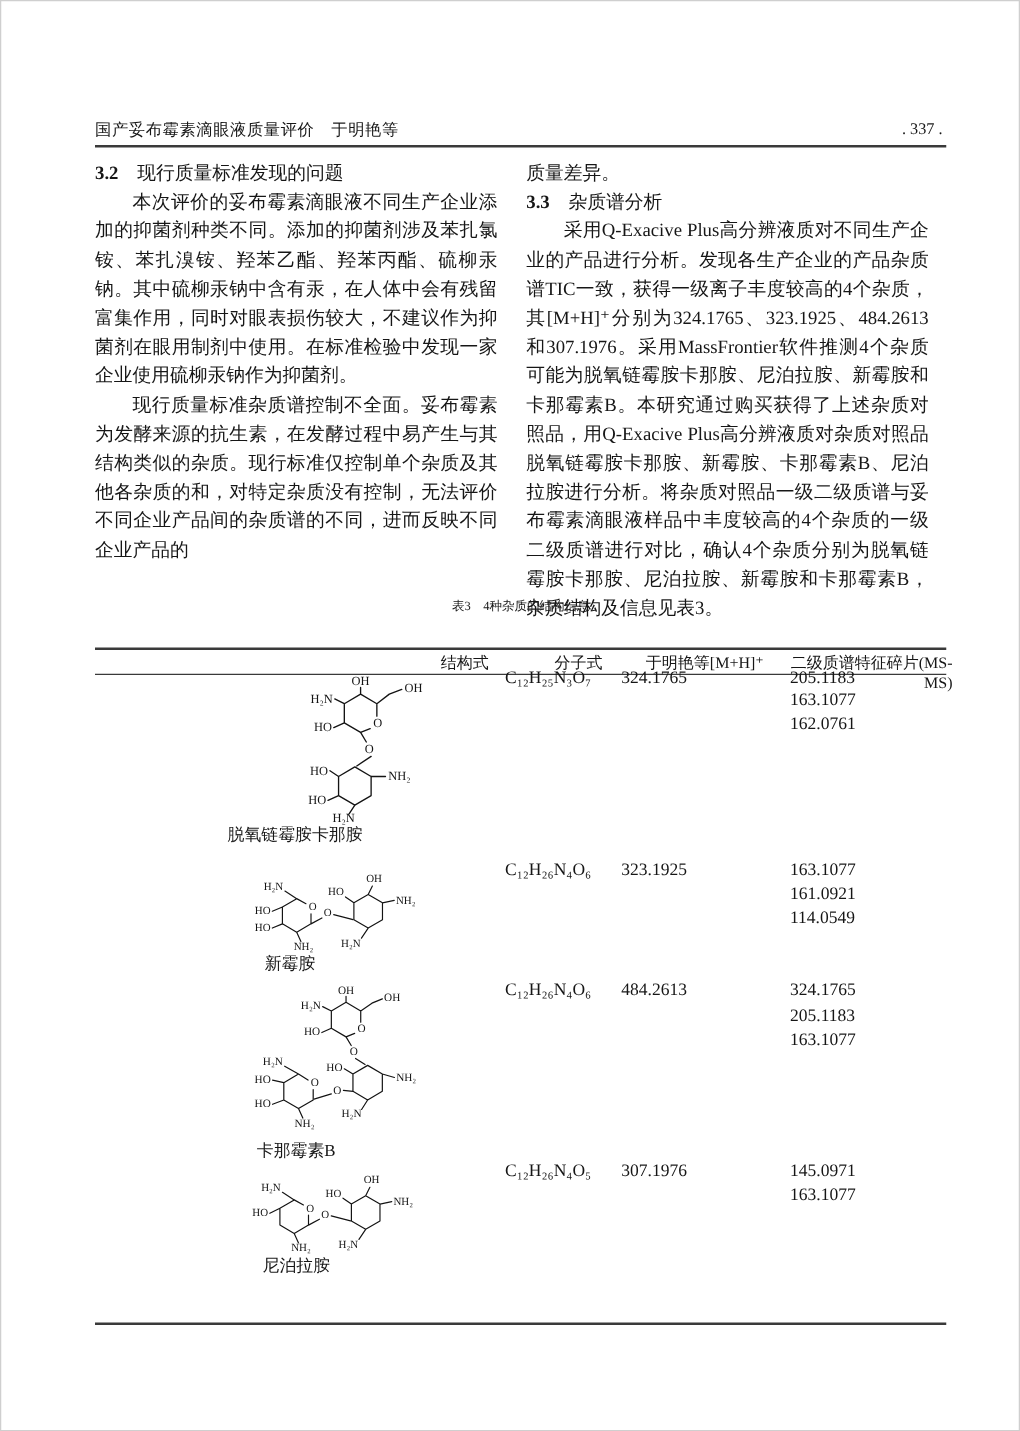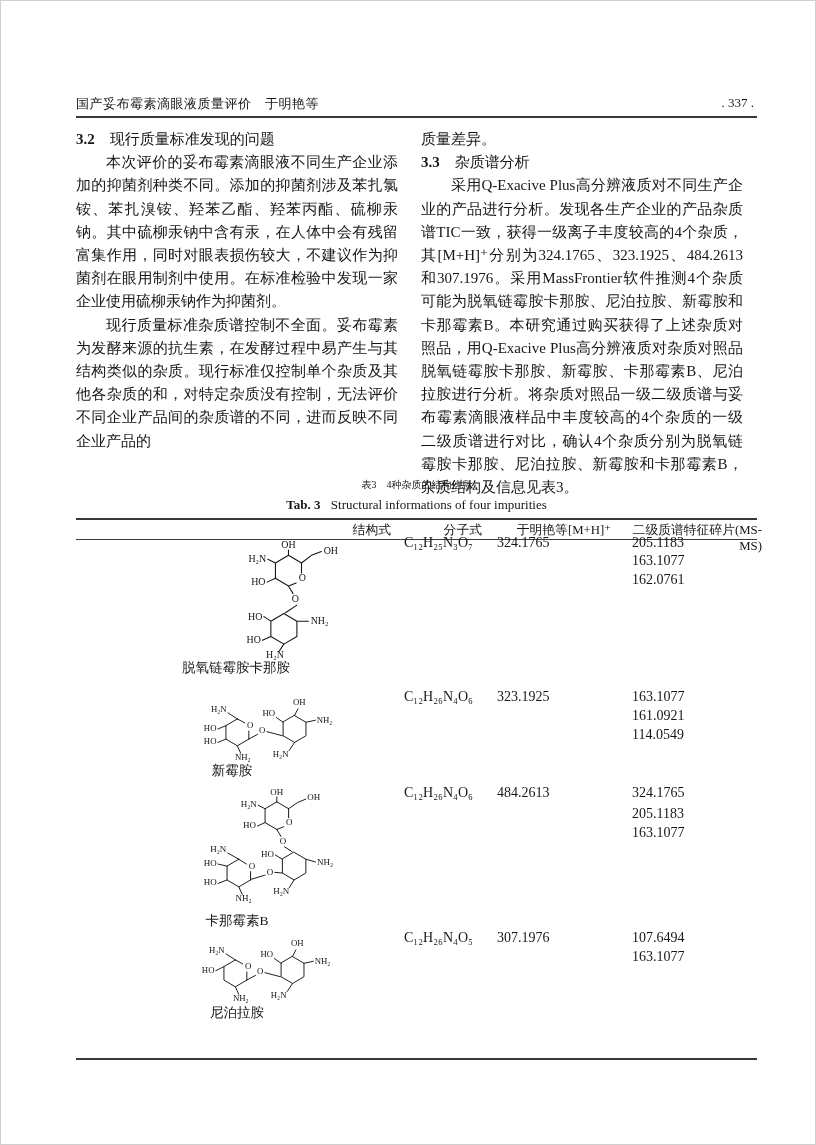--- a/index.html
+++ b/index.html
@@ -61,21 +61,20 @@
     <p class="indent">现行质量标准杂质谱控制不全面。妥布霉素为发酵来源的抗生素，在发酵过程中易产生与其结构类似的杂质。现行标准仅控制单个杂质及其他各杂质的和，对特定杂质没有控制，无法评价不同企业产品间的杂质谱的不同，进而反映不同企业产品的</p>
   </div>
 
   <div class="abs col col-right">
     <p>质量差异。</p>
     <p class="sec-head"><span class="num">3.3</span><span>杂质谱分析</span></p>
     <p class="indent">采用Q-Exacive Plus高分辨液质对不同生产企业的产品进行分析。发现各生产企业的产品杂质谱TIC一致，获得一级离子丰度较高的4个杂质，其[M+H]⁺分别为324.1765、323.1925、484.2613和307.1976。采用MassFrontier软件推测4个杂质可能为脱氧链霉胺卡那胺、尼泊拉胺、新霉胺和卡那霉素B。本研究通过购买获得了上述杂质对照品，用Q-Exacive Plus高分辨液质对杂质对照品脱氧链霉胺卡那胺、新霉胺、卡那霉素B、尼泊拉胺进行分析。将杂质对照品一级二级质谱与妥布霉素滴眼液样品中丰度较高的4个杂质的一级二级质谱进行对比，确认4个杂质分别为脱氧链霉胺卡那胺、尼泊拉胺、新霉胺和卡那霉素B，杂质结构及信息见表3。</p>
   </div>
 
   <div class="abs tbl-title-cn"><span class="lab">表3</span><span>4种杂质的结构信息</span></div>
-  <div class="abs tbl-title-en"><span class="lab">Tab. 3</span><span>Structural informations of four impurities</span></div>
 
   <div class="abs rule tbl-rule-top"></div>
   <div class="abs th th1">结构式</div>
   <div class="abs th th2">分子式</div>
   <div class="abs th th3">于明艳等[M+H]⁺</div>
   <div class="abs th th4">二级质谱特征碎片(MS-MS)</div>
   <div class="abs rule tbl-rule-head"></div>
   <div class="abs rule tbl-rule-bottom"></div>
 
   <div>
@@ -171,17 +170,17 @@
           <text x="117" y="61" text-anchor="middle">O</text>
           <text x="136" y="36" text-anchor="end">HO</text>
           <text x="172" y="20" text-anchor="middle">OH</text>
           <text x="198" y="46" text-anchor="start">NH₂</text>
           <text x="156" y="97" text-anchor="end">H₂N</text>
         </g>
     </svg>
     <div class="abs mol-label" style="left:96px;top:1003px;width:280px">尼泊拉胺</div>
     <div class="abs val col-formula" style="top:930px">C₁₂H₂₆N₄O₅</div>
     <div class="abs val col-primary" style="top:930px">307.1976</div>
-    <div class="abs val col-frag" style="top:930px">107.6494</div>
+    <div class="abs val col-frag" style="top:930px">145.0971</div>
     <div class="abs val col-frag" style="top:949px">163.1077</div>
   </div>
 
 </div>
 
 </body></html>

